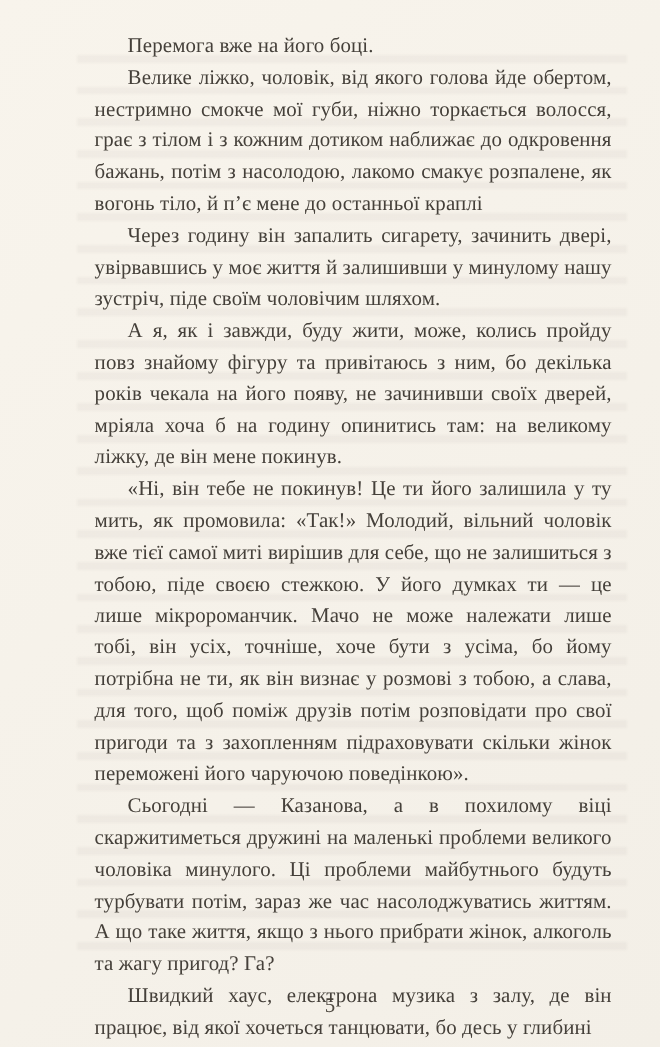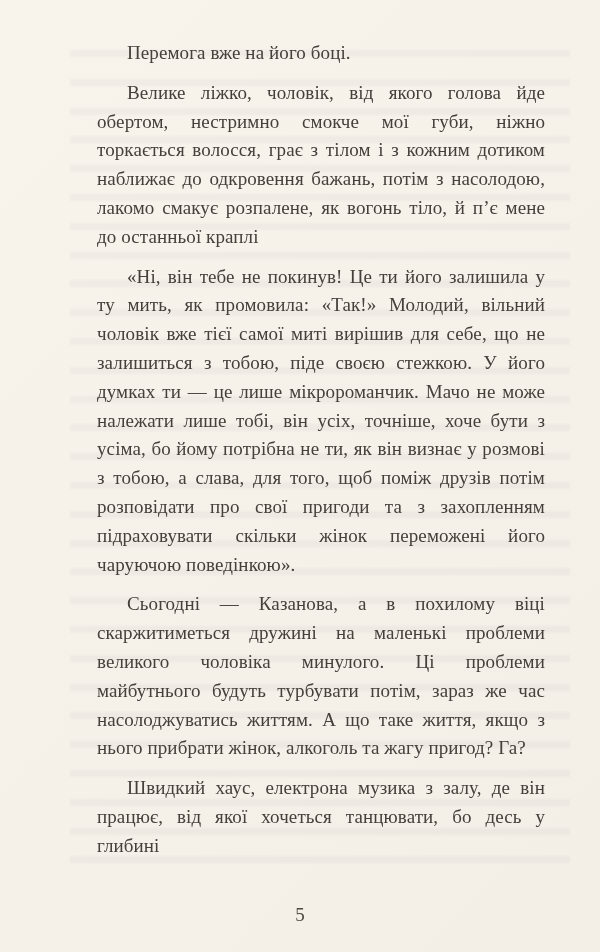--- a/index.html
+++ b/index.html
@@ -43,21 +43,21 @@
     top: 28px;
     width: 470px;
     color: #45403a;
     font-family: "Liberation Serif", "DejaVu Serif", serif;
     font-size: 19px;
     line-height: 28.8px;
     text-align: justify;
     letter-spacing: 0.1px;
   }
   .text-block p {
-    margin: 11px;
+    margin: 0;
     text-indent: 30px;
   }
   .page-number {
     position: absolute;
     left: 0;
     right: 0;
     bottom: 26px;
     text-align: center;
     color: #4d473f;
     font-family: "Liberation Serif", "DejaVu Serif", serif;
@@ -67,20 +67,22 @@
 </head>
 <body>
 
 <div class="page">
 
   <div class="bleed-overlay"></div>
 
   <main class="text-block">
     <p>Перемога вже на його боці.</p>
     <p>Велике ліжко, чоловік, від якого голова йде обертом, нестримно смокче мої губи, ніжно торкається волосся, грає з тілом і з кожним дотиком наближає до одкровення бажань, потім з насолодою, лакомо смакує розпалене, як вогонь тіло, й п’є мене до останньої краплі</p>
+    <p>Через годину він запалить сигарету, зачинить двері, увірвавшись у моє життя й залишивши у минулому нашу зустріч, піде своїм чоловічим шляхом.</p>
+    <p>А я, як і завжди, буду жити, може, колись пройду повз знайому фігуру та привітаюсь з ним, бо декілька років чекала на його появу, не зачинивши своїх дверей, мріяла хоча б на годину опинитись там: на великому ліжку, де він мене покинув.</p>
     <p>«Ні, він тебе не покинув! Це ти його залишила у ту мить, як промовила: «Так!» Молодий, вільний чоловік вже тієї самої миті вирішив для себе, що не залишиться з тобою, піде своєю стежкою. У його думках ти — це лише мікророманчик. Мачо не може належати лише тобі, він усіх, точніше, хоче бути з усіма, бо йому потрібна не ти, як він визнає у розмові з тобою, а слава, для того, щоб поміж друзів потім розповідати про свої пригоди та з захопленням підраховувати скільки жінок переможені його чаруючою поведінкою».</p>
     <p>Сьогодні — Казанова, а в похилому віці скаржитиметься дружині на маленькі проблеми великого чоловіка минулого. Ці проблеми майбутнього будуть турбувати потім, зараз же час насолоджуватись життям. А що таке життя, якщо з нього прибрати жінок, алкоголь та жагу пригод? Га?</p>
     <p>Швидкий хаус, електрона музика з залу, де він працює, від якої хочеться танцювати, бо десь у глибині</p>
   </main>
 
   <div class="page-number">5</div>
 
 </div>
 
 </body></html>

